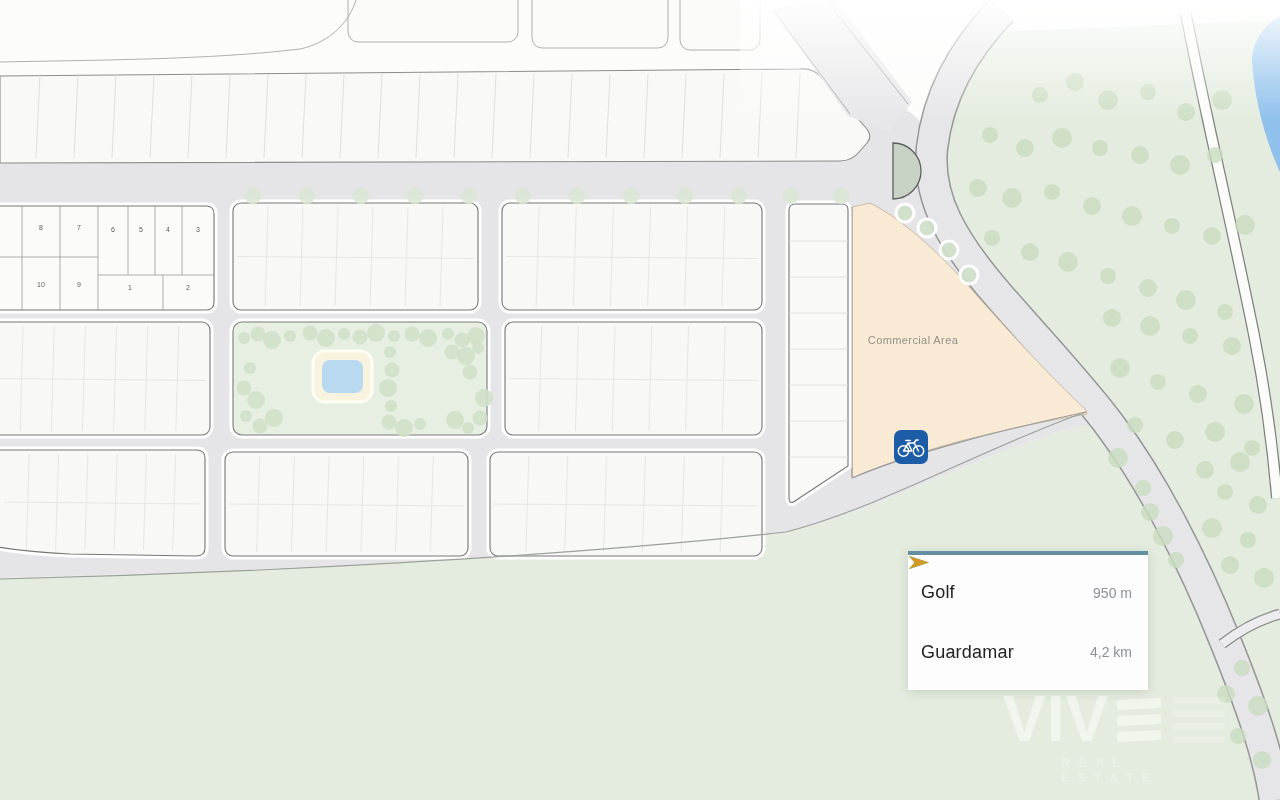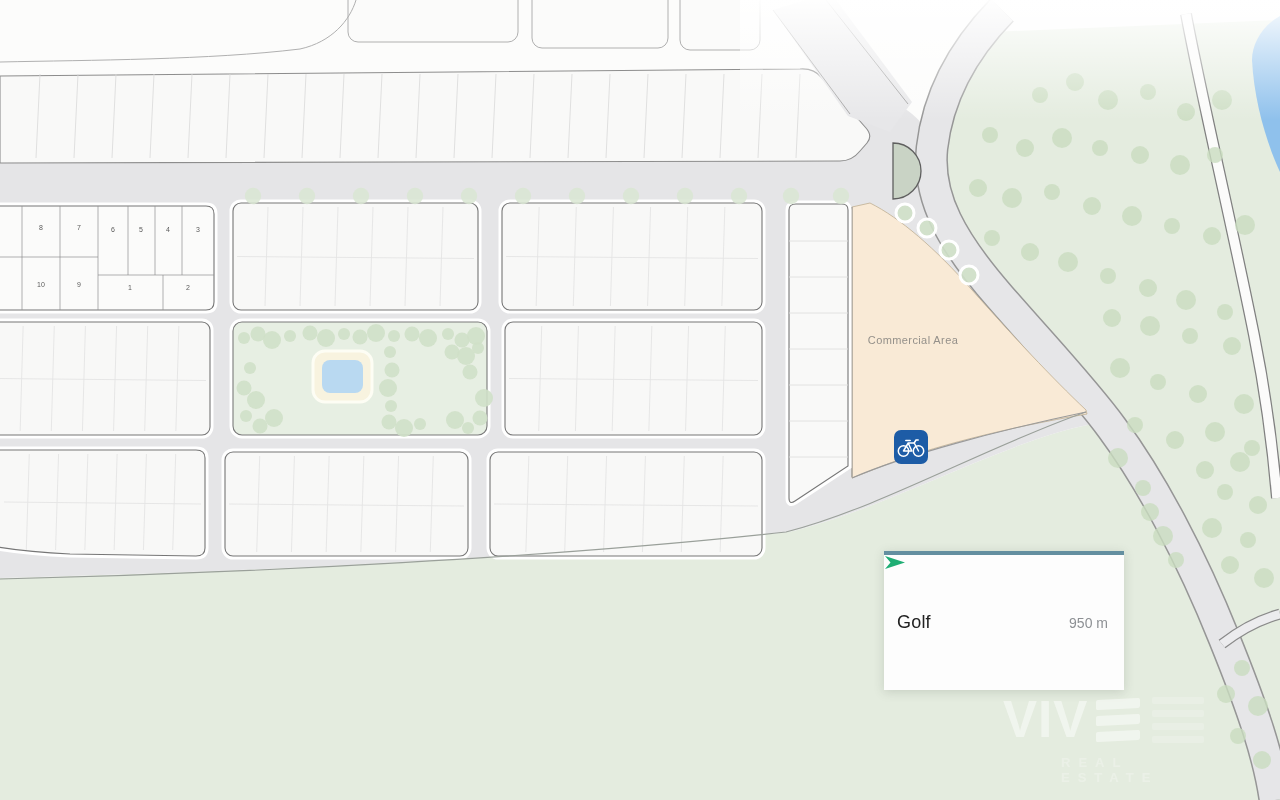--- a/index.html
+++ b/index.html
@@ -3,33 +3,33 @@
 <meta charset="utf-8">
 <style>
   html,body{margin:0;padding:0;}
   body{width:1280px;height:800px;overflow:hidden;background:#fcfcfb;
        font-family:"Liberation Sans",sans-serif;}
   .stage{position:relative;width:1280px;height:800px;}
   .stage svg{position:absolute;left:0;top:0;display:block;}
   svg text{font-family:"Liberation Sans",sans-serif;}
 
   
-  .legend{position:absolute;left:884px;top:551px;width:240px;height:139px;
+  .legend{position:absolute;left:908px;top:551px;width:240px;height:139px;
           background:#fdfdfd;box-shadow:0 2px 10px rgba(60,70,60,.18);
           border-top:4px solid #648fa0;box-sizing:border-box;
           display:flex;flex-direction:column;justify-content:space-evenly;}
   .legend-row{display:flex;align-items:center;padding:0 16px 0 13px;height:43px;}
   .legend-arrow{width:22px;height:15px;flex:0 0 22px;margin-right:11px;}
   .legend-label{font-size:18px;color:#222;letter-spacing:.2px;}
   .legend-distance{margin-left:auto;font-size:14px;color:#8d9094;}
 
   
   .brand{position:absolute;left:1003px;top:694px;width:230px;color:#fff;}
   .brand-row{display:flex;align-items:center;}
-  .brand-viv{font-size:51px;font-weight:700;letter-spacing:1px;line-height:.8;
+  .brand-viv{font-size:64px;font-weight:700;letter-spacing:1px;line-height:.8;
              opacity:.48;}
   .brand-e{display:flex;flex-direction:column;margin-left:8px;opacity:.48;}
   .brand-e i{display:block;width:44px;height:10px;background:#fff;border-radius:2px;
              margin:3px 0;transform:skewY(-3deg);}
   .brand-ghost{display:flex;flex-direction:column;margin-left:12px;opacity:.20;}
   .brand-ghost i{display:block;width:52px;height:7px;background:#fff;border-radius:2px;
              margin:3px 0;}
   .brand-tagline{margin:9px 0 0 58px;font-size:13px;letter-spacing:8px;opacity:.26;
                  font-weight:700;}
 </style>
@@ -386,20 +386,27 @@
 </svg>
 
 <div class="legend">
   <div class="legend-row">
     <svg class="legend-arrow" viewBox="0 0 22 15">
       <polygon points="1,1 21,7.5 1,14 6.5,7.5" fill="#1fae74"></polygon>
     </svg>
     <span class="legend-label">Golf</span>
     <span class="legend-distance">950 m</span>
   </div>
+  <div class="legend-row">
+    <svg class="legend-arrow" viewBox="0 0 22 15">
+      <polygon points="1,1 21,7.5 1,14 6.5,7.5" fill="#d49a28"></polygon>
+    </svg>
+    <span class="legend-label">Guardamar</span>
+    <span class="legend-distance">4,2 km</span>
+  </div>
 </div>
 
 <div class="brand">
   <div class="brand-row">
     <span class="brand-viv">VIV</span>
     <span class="brand-e">
           <i></i>
           <i></i>
           <i></i>
         </span>

